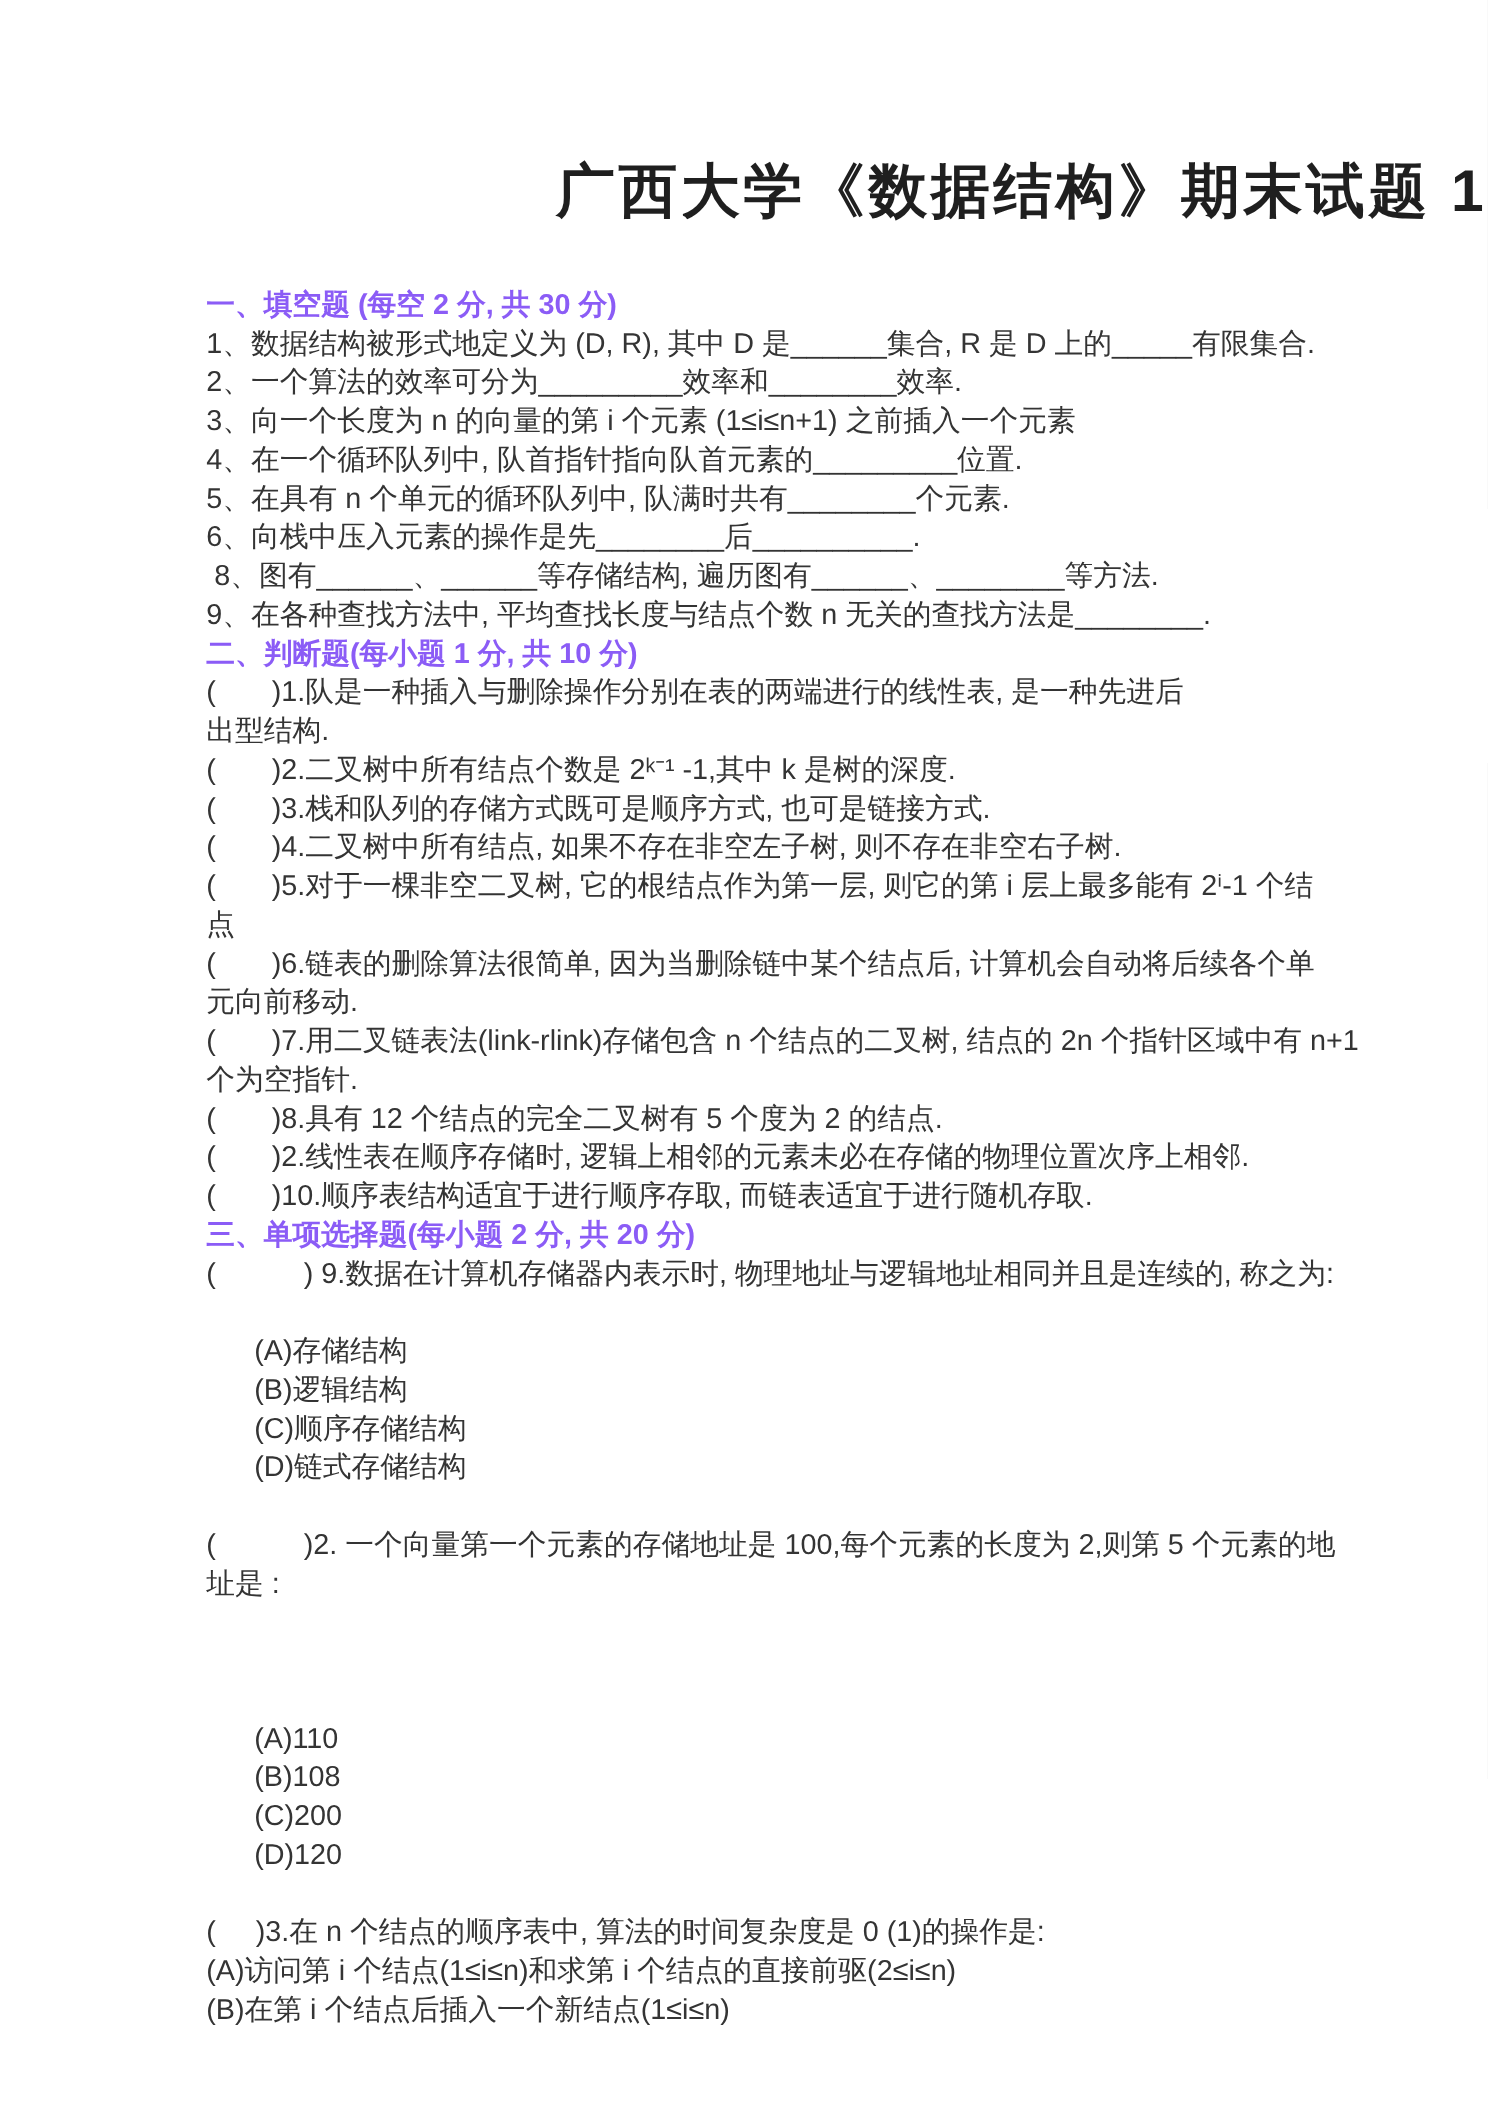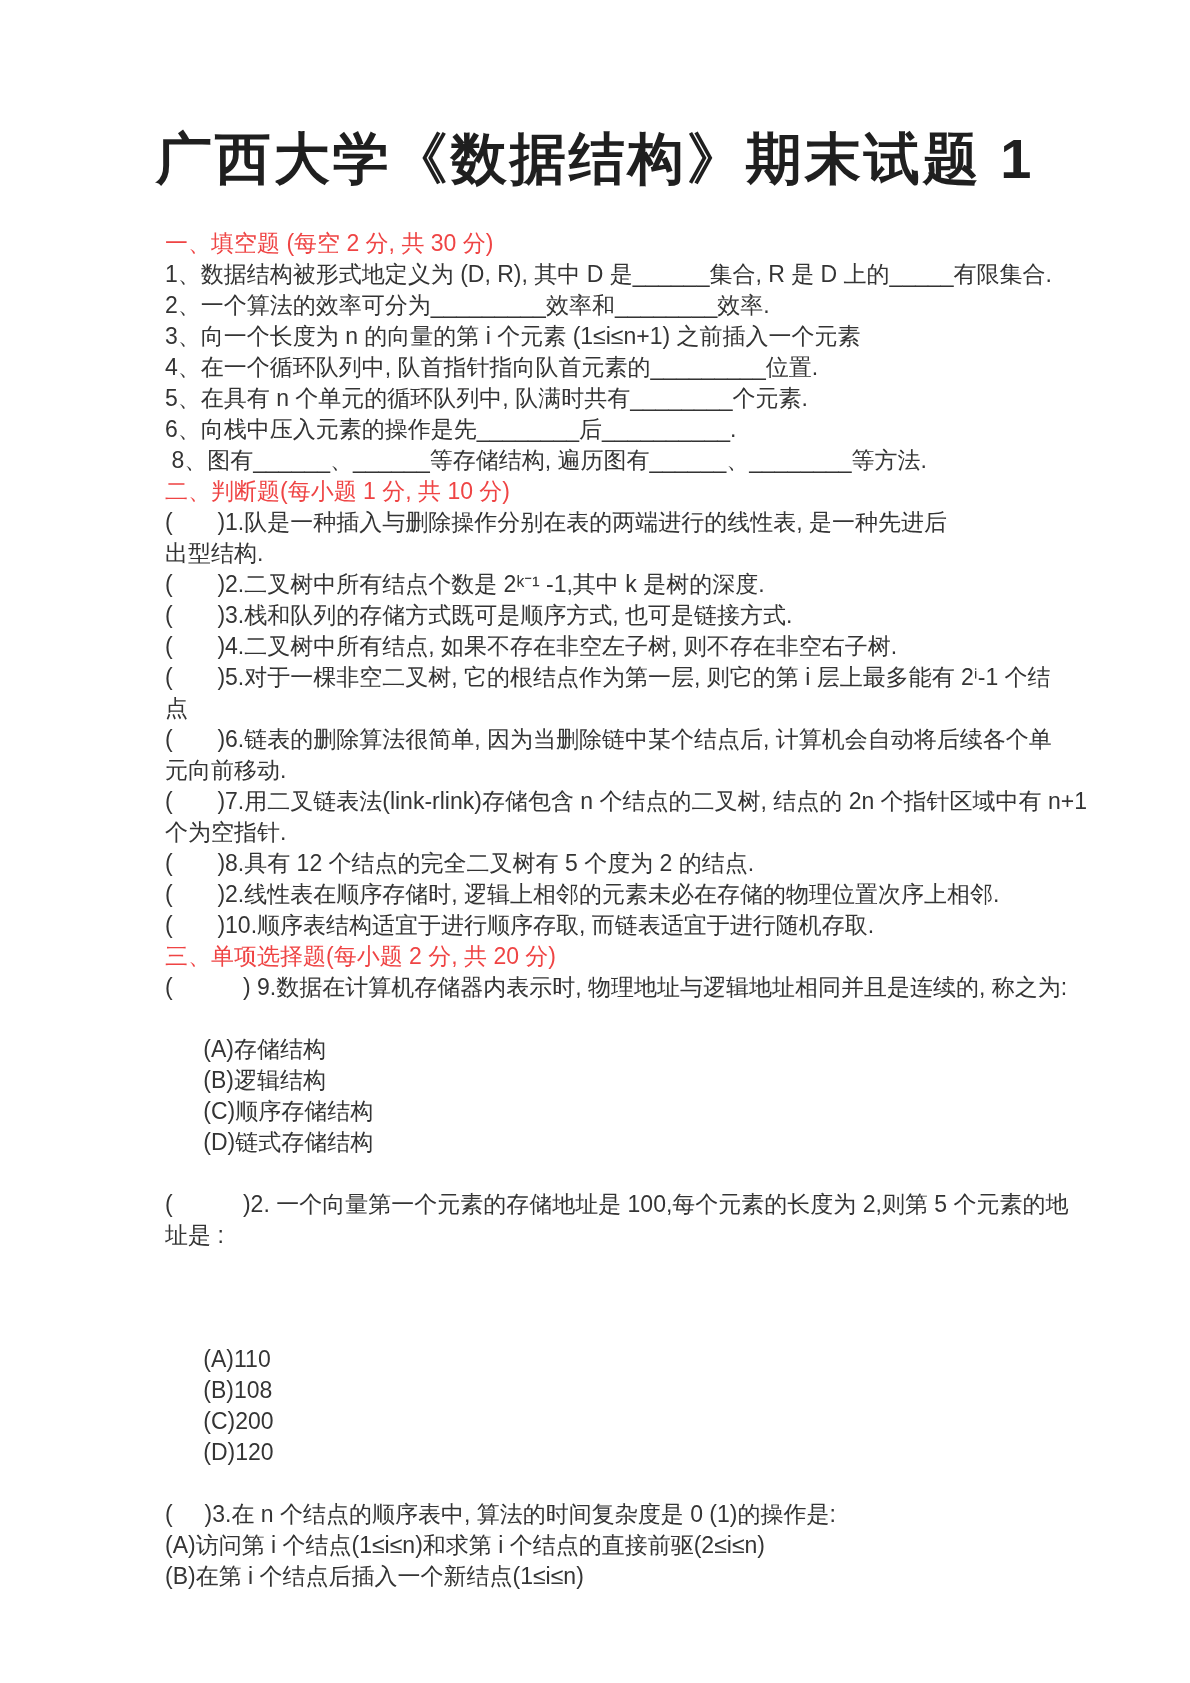--- a/index.html
+++ b/index.html
@@ -12,40 +12,40 @@
     background: #ffffff;
     font-family: "Liberation Sans", sans-serif;
     overflow: hidden;
   }
   .title {
     position: absolute;
     top: 122px;
     left: 0;
     width: 100%;
     margin: 0;
-    text-align: center;
-    font-size: 56px;
+    text-align: right;
+    font-size: 47px;
     font-weight: 700;
     letter-spacing: 3px;
     color: #1f1f1f;
   }
   .doc {
     position: absolute;
     left: 165px;
     top: 228px;
     width: 965px;
     color: #343434;
     font-size: 23px;
   }
   .line {
     line-height: 31px;
     min-height: 31px;
     white-space: pre-wrap;
   }
-  .section-header { color: #ef4444; }
+  .section-header { color: #8b5cf6; font-weight: bold; }
   .spacer { height: 62px; }
   .opts span { display: inline-block; white-space: pre; }
   .opts-cn span:nth-child(1) { width: 125px; }
   .opts-cn span:nth-child(2) { width: 150px; }
   .opts-cn span:nth-child(3) { width: 195px; }
   .opts-num span:nth-child(1) { width: 120px; }
   .opts-num span:nth-child(2) { width: 155px; }
   .opts-num span:nth-child(3) { width: 160px; }
 </style>
 </head>
@@ -57,20 +57,21 @@
   <div class="doc">
 
     <div class="line section-header">一、填空题 (每空 2 分, 共 30 分)</div>
     <div class="line">1、数据结构被形式地定义为 (D, R), 其中 D 是______集合, R 是 D 上的_____有限集合.</div>
     <div class="line">2、一个算法的效率可分为_________效率和________效率.</div>
     <div class="line">3、向一个长度为 n 的向量的第 i 个元素 (1≤i≤n+1) 之前插入一个元素</div>
     <div class="line">4、在一个循环队列中, 队首指针指向队首元素的_________位置.</div>
     <div class="line">5、在具有 n 个单元的循环队列中, 队满时共有________个元素.</div>
     <div class="line">6、向栈中压入元素的操作是先________后__________.</div>
     <div class="line"> 8、图有______、______等存储结构, 遍历图有______、________等方法.</div>
+    <div class="line">9、在各种查找方法中, 平均查找长度与结点个数 n 无关的查找方法是________.</div>
 
     <div class="line section-header">二、判断题(每小题 1 分, 共 10 分)</div>
     <div class="line">(       )1.队是一种插入与删除操作分别在表的两端进行的线性表, 是一种先进后</div>
     <div class="line">出型结构.</div>
     <div class="line">(       )2.二叉树中所有结点个数是 2ᵏ⁻¹ -1,其中 k 是树的深度.</div>
     <div class="line">(       )3.栈和队列的存储方式既可是顺序方式, 也可是链接方式.</div>
     <div class="line">(       )4.二叉树中所有结点, 如果不存在非空左子树, 则不存在非空右子树.</div>
     <div class="line">(       )5.对于一棵非空二叉树, 它的根结点作为第一层, 则它的第 i 层上最多能有 2ⁱ-1 个结</div>
     <div class="line">点</div>
     <div class="line">(       )6.链表的删除算法很简单, 因为当删除链中某个结点后, 计算机会自动将后续各个单</div>

